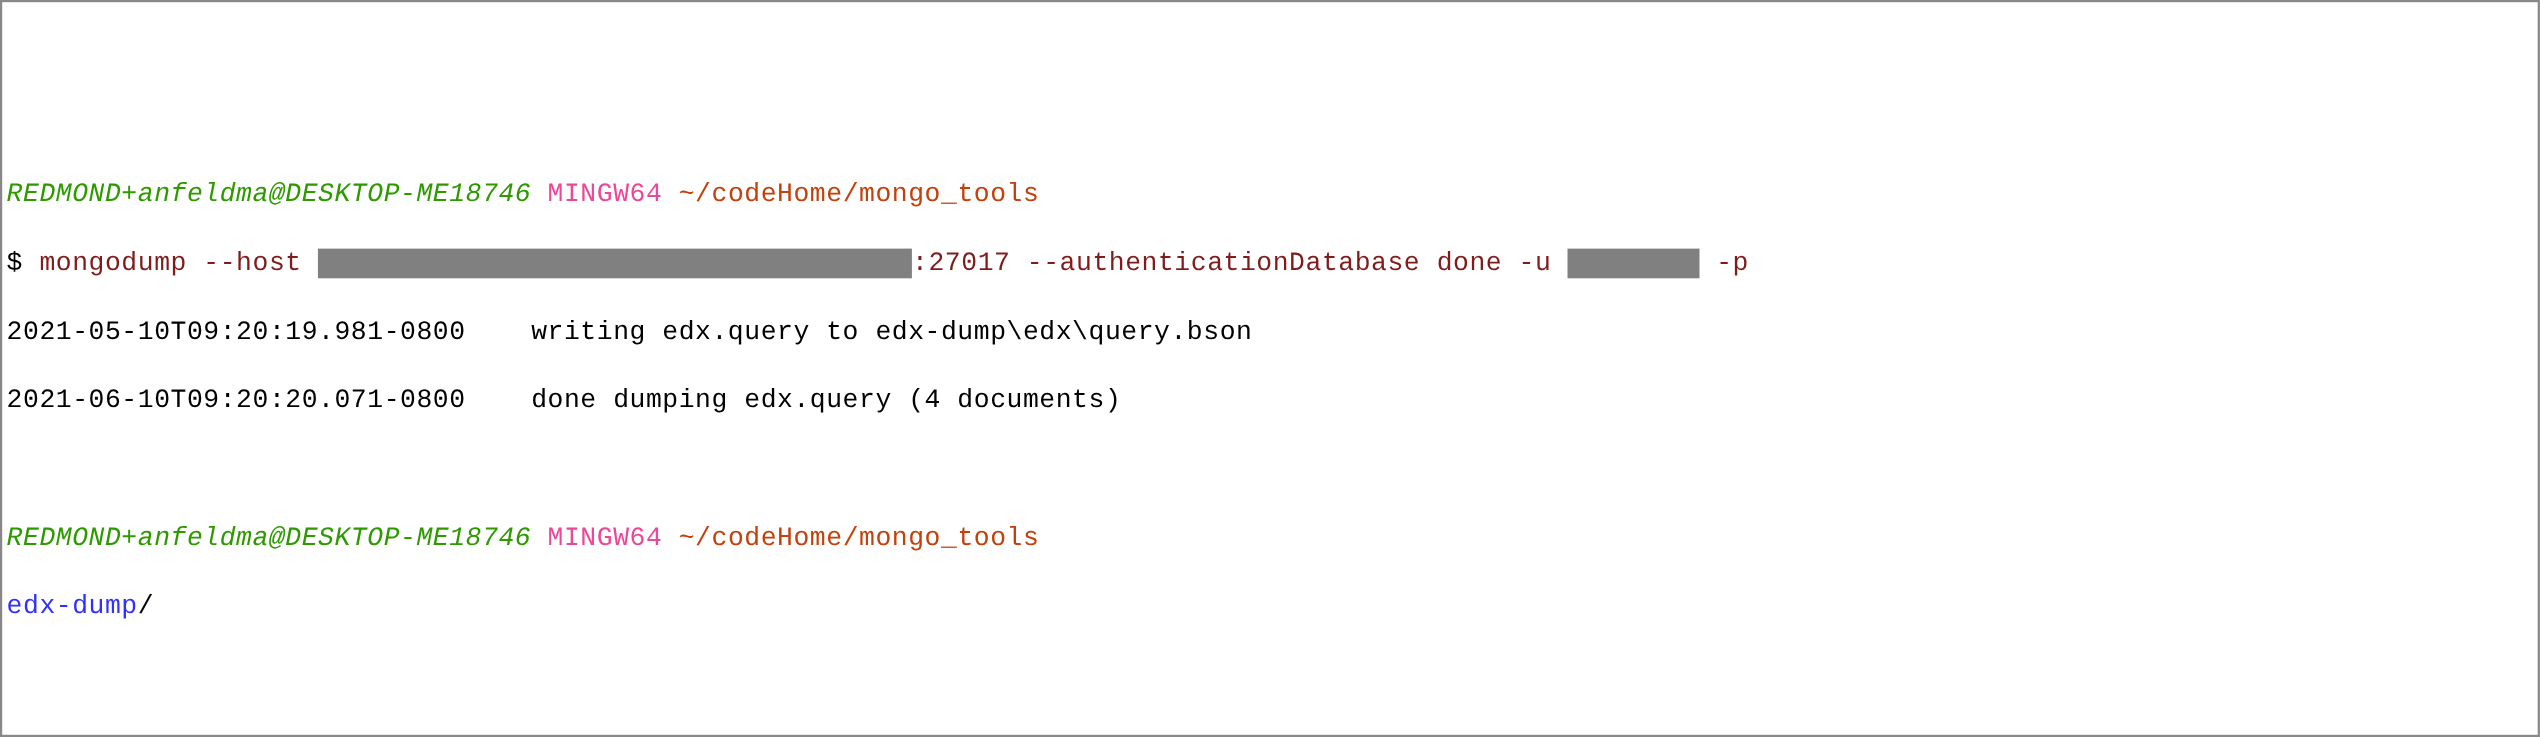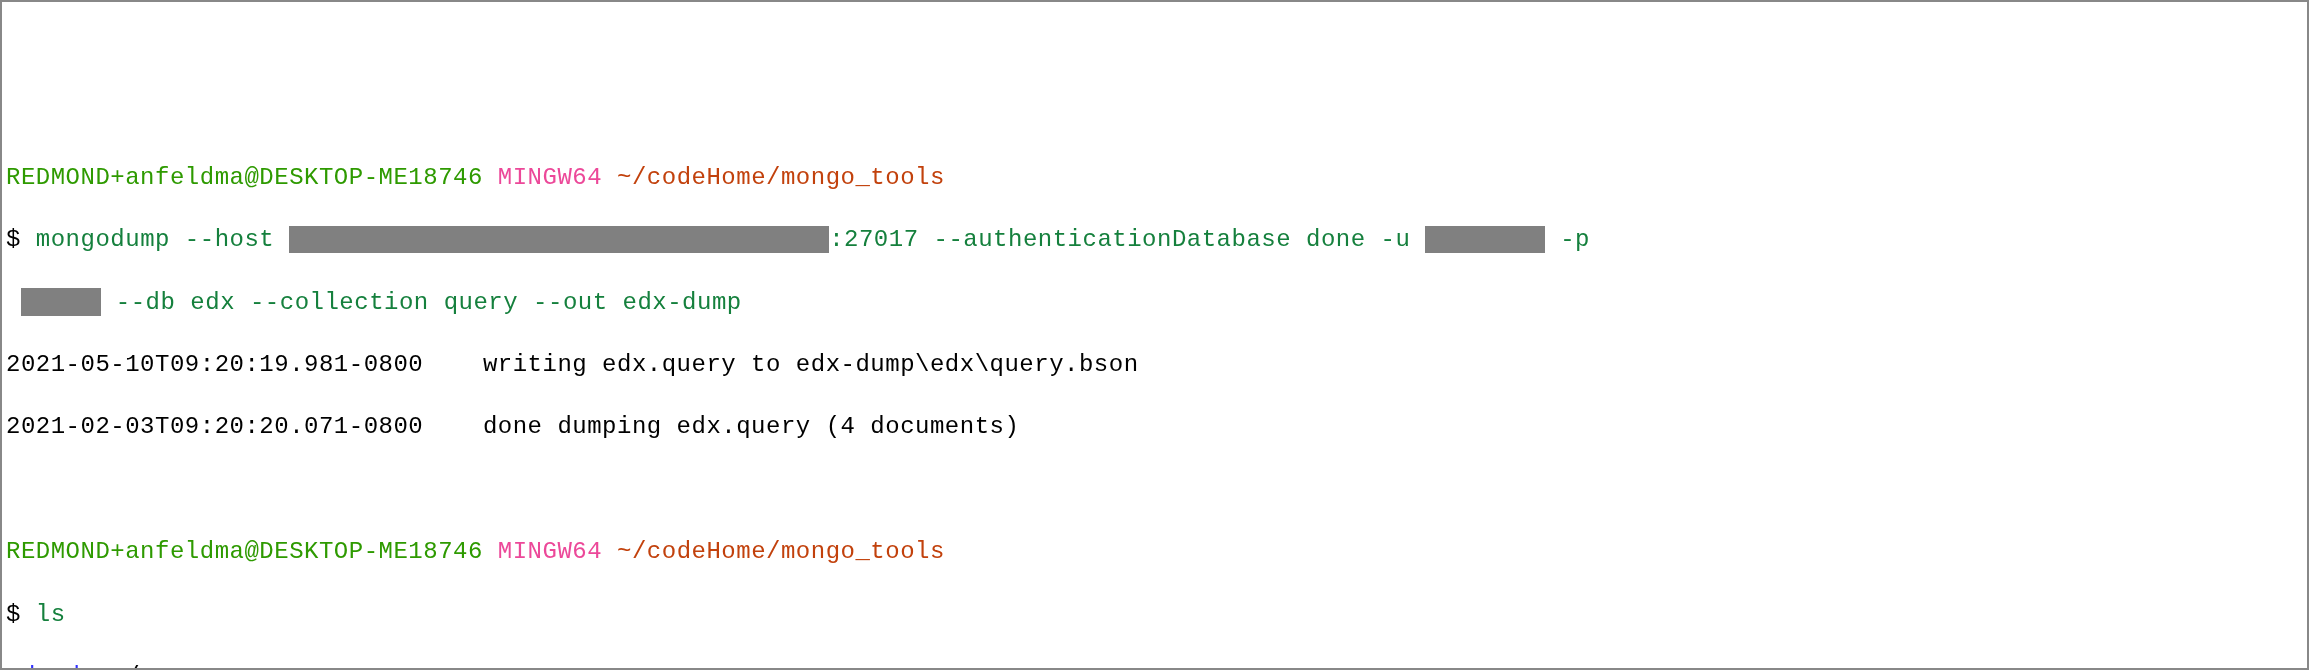--- a/index.html
+++ b/index.html
@@ -19,32 +19,33 @@
       overflow: hidden;
       white-space: pre;
       letter-spacing: 0.5px;
     }
     .term {
       white-space: pre-wrap;
       word-break: break-all;
     }
     .user-host {
       color: #2e9a00;
+      font-style: italic;
     }
     .mingw {
       color: #ec4899;
     }
     .path {
       color: #c2410c;
     }
     .prompt {
       color: #000;
     }
     .cmd {
-      color: #15803d;
+      color: #7f1d1d;
     }
     .redact {
       display: inline-block;
       background: #808080;
       vertical-align: text-bottom;
       height: 1.15em;
     }
     .output {
       color: #000;
     }
@@ -59,26 +60,24 @@
     .r3 { width: 80px; }
   </style>
 </head>
 <body>
 
 
 
 <div class="term">
 <div><span class="user-host">REDMOND+anfeldma@DESKTOP-ME18746</span> <span class="mingw">MINGW64</span> <span class="path">~/codeHome/mongo_tools</span></div>
 <div><span class="prompt">$</span> <span class="cmd">mongodump --host </span><span class="redact r1"></span><span class="cmd">:27017 --authenticationDatabase done -u </span><span class="redact r2"></span><span class="cmd"> -p</span></div>
-<div><span class="cmd"> </span><span class="redact r3"></span><span class="cmd"> --db edx --collection query --out edx-dump</span></div>
 <div class="output">2021-05-10T09:20:19.981-0800    writing edx.query to edx-dump\edx\query.bson</div>
-<div class="output">2021-02-03T09:20:20.071-0800    done dumping edx.query (4 documents)</div>
+<div class="output">2021-06-10T09:20:20.071-0800    done dumping edx.query (4 documents)</div>
 <div class="blank"></div>
 <div><span class="user-host">REDMOND+anfeldma@DESKTOP-ME18746</span> <span class="mingw">MINGW64</span> <span class="path">~/codeHome/mongo_tools</span></div>
-<div><span class="prompt">$</span> <span class="cmd">ls</span></div>
 <div><span class="dir">edx-dump</span><span>/</span></div>
 
 
 
 
 
 
 
 
 </div>

